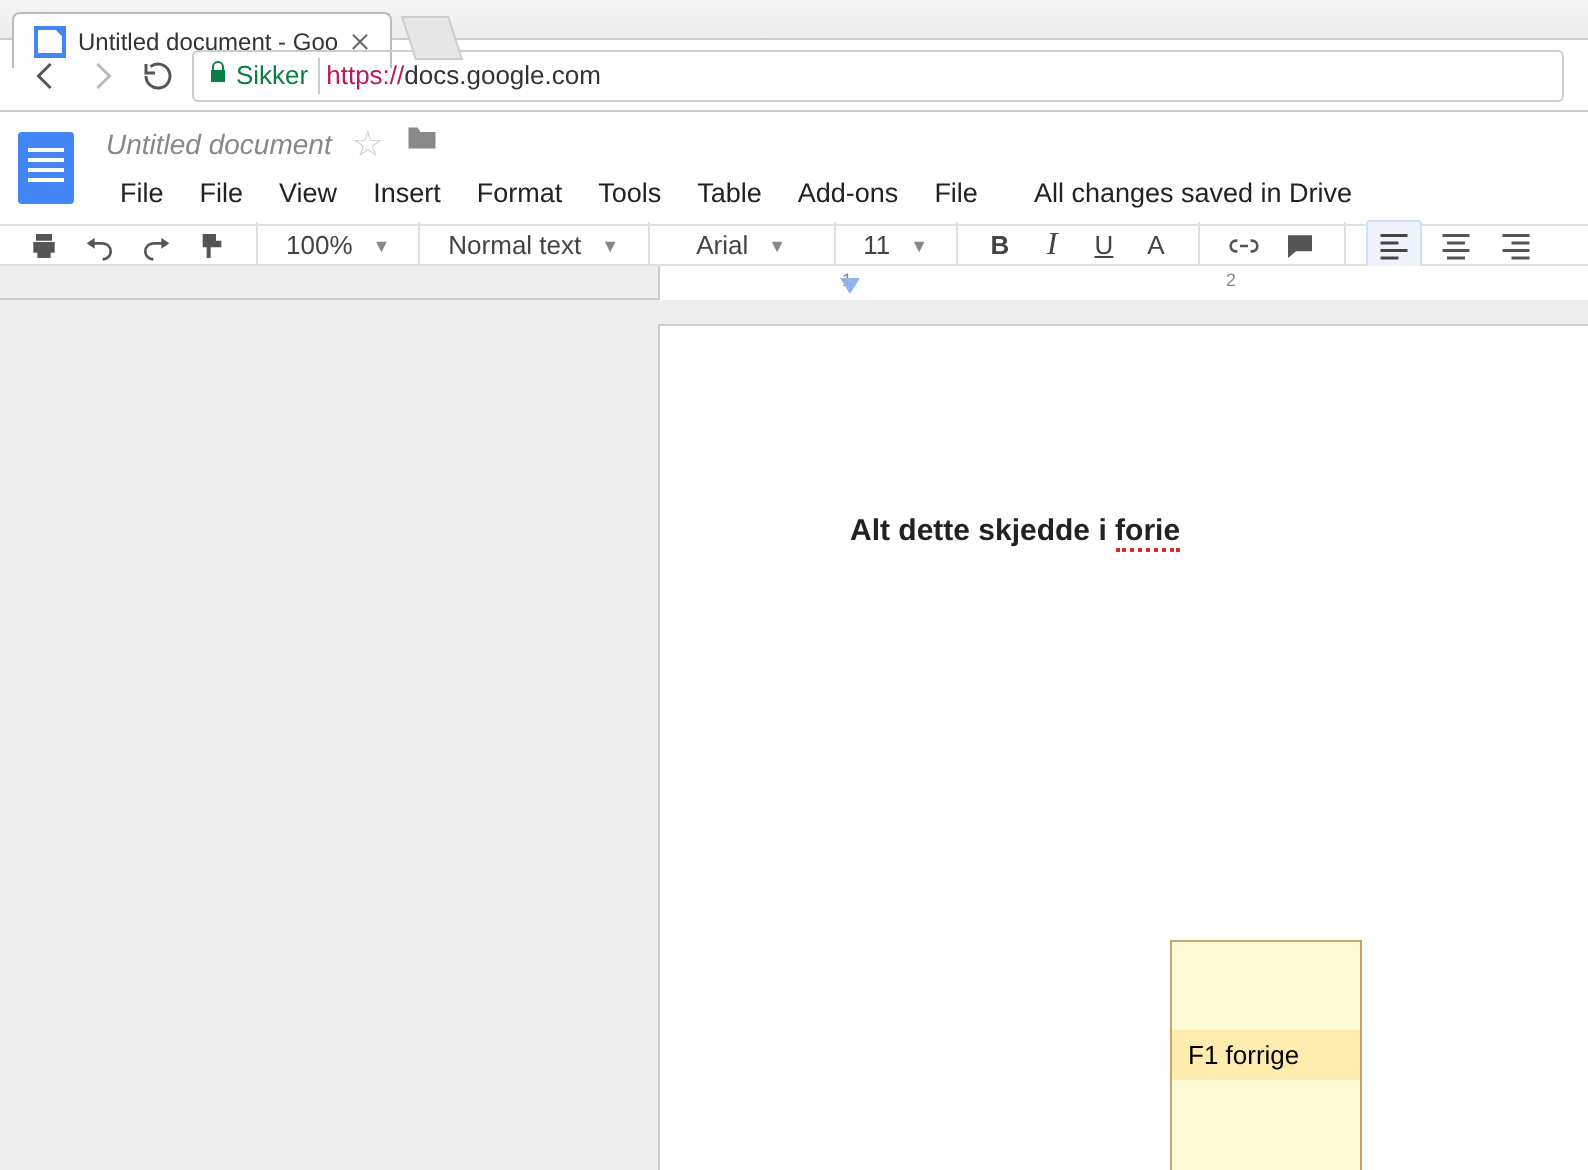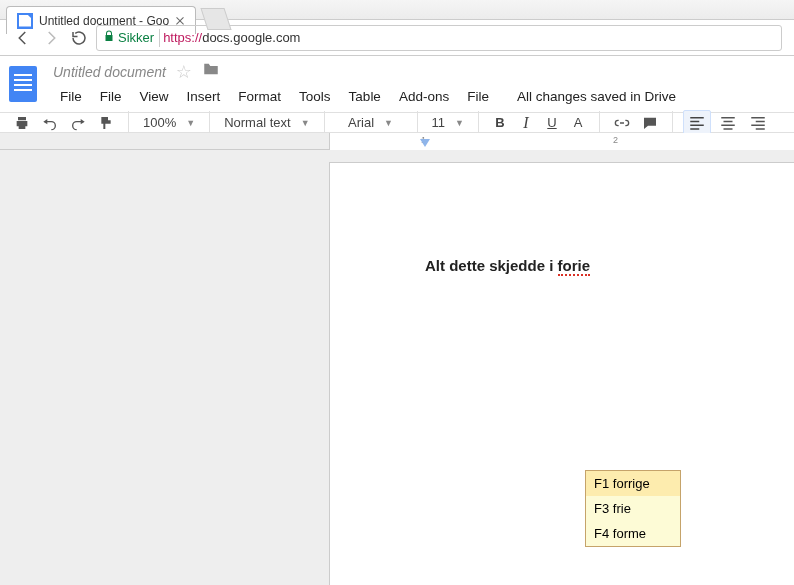--- a/index.html
+++ b/index.html
@@ -66,21 +66,21 @@
     .caret-down { position:absolute; top:6px; width:0;height:0;border-left:5px solid transparent;border-right:5px solid transparent;border-top:8px solid #8fb5ea; }
 
     
     .workspace { background:#eeeeee; height: 458px; position:relative; }
     .page { position:absolute; left:329px; top:12px; width:465px; height:446px; background:#fff; border-left:1px solid #ccc; border-top:1px solid #ccc; }
     .doc-text { position:absolute; left:95px; top:94px; font-size:15px; color:#222;font-weight:bold; }
     .spell-error { border-bottom:2px dotted #d93025; }
 
     
     .suggest { position:absolute; left:585px; top:320px; width:96px; border:1px solid #c5a36a; background:#fdfbd6; }
-    .suggest-item { font-size:13px; padding:5px 8px; cursor:pointer; }
+    .suggest-item { font-size:13px; padding:5px 8px; cursor:pointer;margin-top:44px; }
     .suggest-item.selected { background:#fdecae; }
   </style>
 </head>
 <body>
 
 <div class="browser-chrome">
   <div class="tabs-bar">
     <div class="tab">
       <div class="tab-favicon"></div>
       <div class="tab-title">Untitled document - Goo</div>

